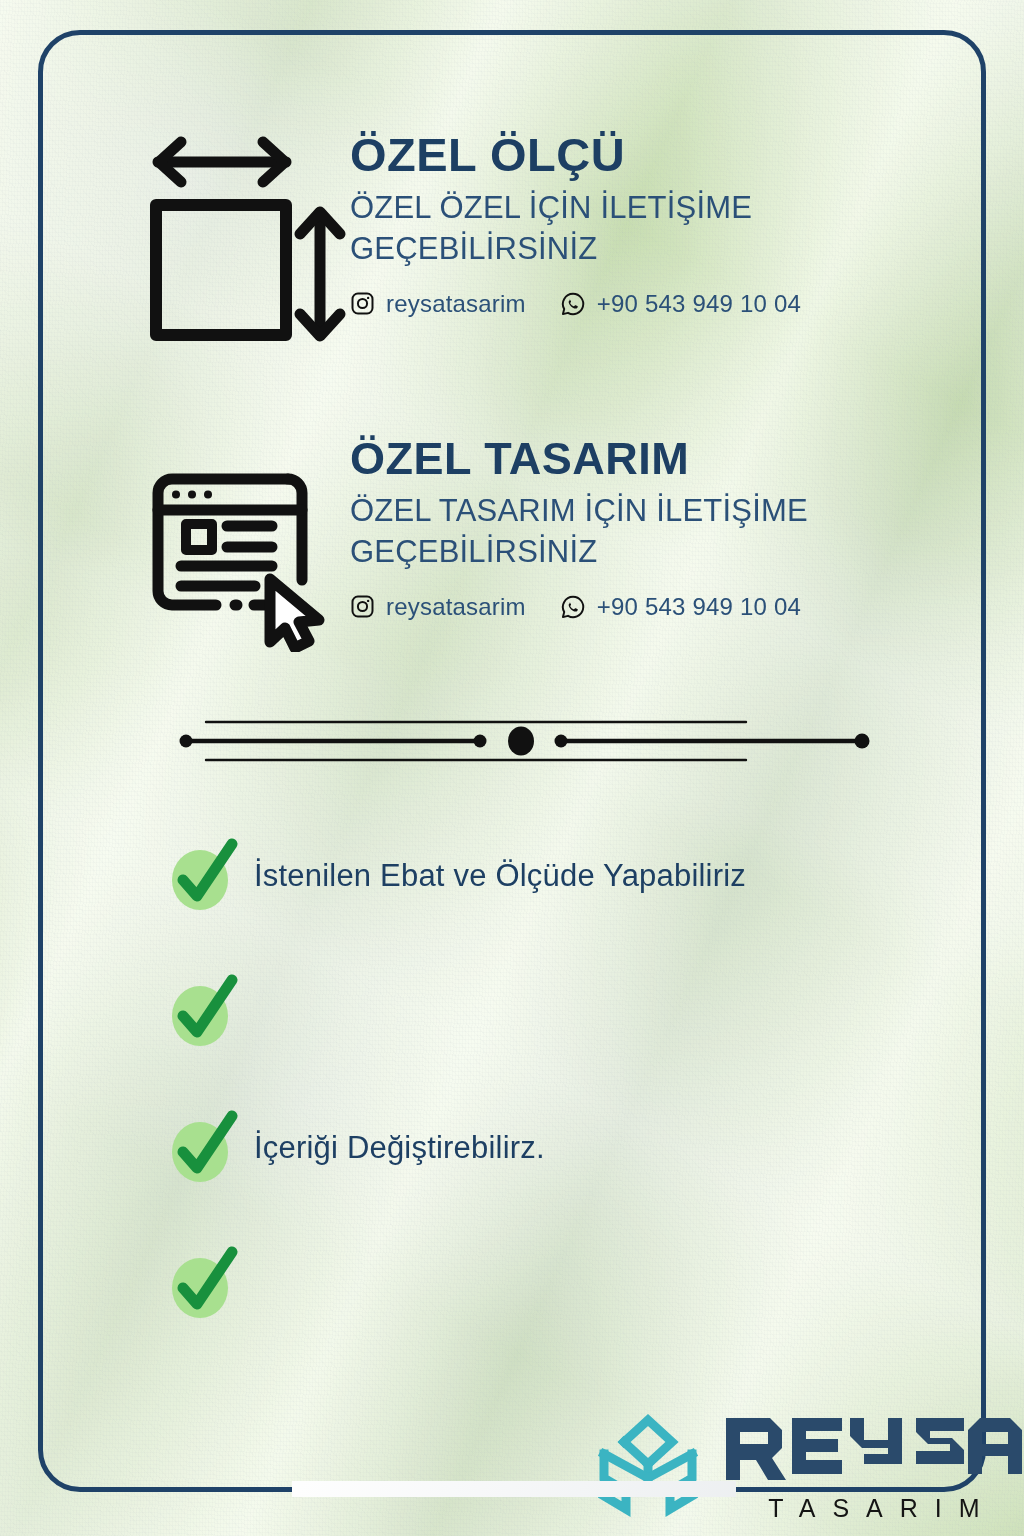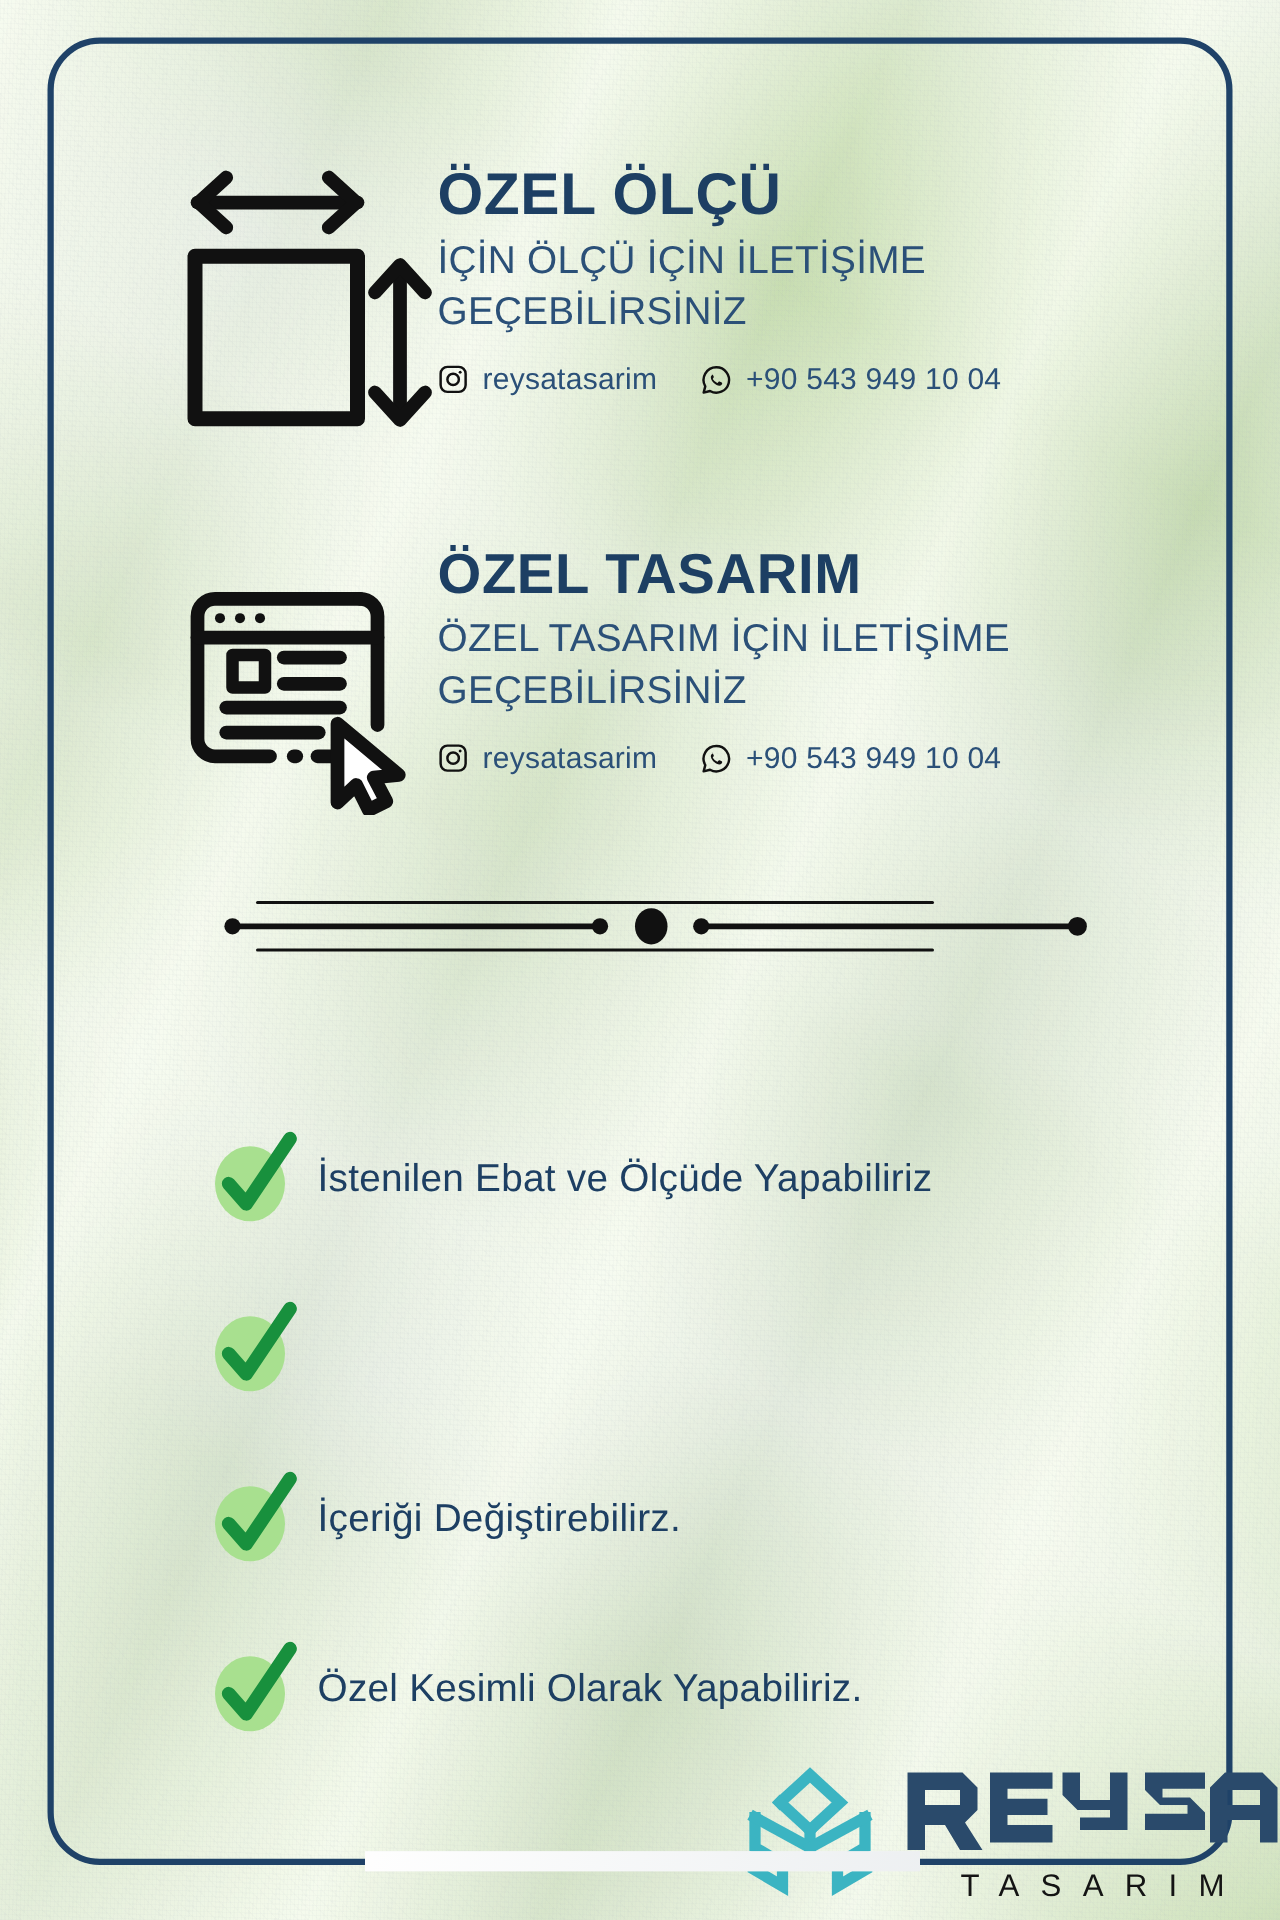--- a/index.html
+++ b/index.html
@@ -130,21 +130,21 @@
   
   .divider {
     position:absolute;
     left:178px; top:710px;
     width:692px; height:62px;
   }
 
   
   .checklist {
     position:absolute;
-    left:168px; top:875px;
+    left:168px; top:808px;
     width:760px;
   }
   .check-row {
     display:flex;
     align-items:center;
     height:136px;
   }
   .check-icon {
     flex:0 0 auto;
     width:86px;
@@ -211,21 +211,21 @@
           <rect x="22" y="72" width="130" height="130" stroke-width="12"></rect>
 
           <line x1="186" y1="80" x2="186" y2="202"></line>
           <polyline points="166,101 186,79 206,101"></polyline>
           <polyline points="166,181 186,203 206,181"></polyline>
         </svg>
       </div>
 
       <div class="svc-body">
         <div class="svc-title">ÖZEL ÖLÇÜ</div>
-        <div class="svc-sub">İÇİN ÖLÇÜ İÇİN İLETİŞİME GEÇEBİLİRSİNİZ</div>
+        <div class="svc-sub">ÖZEL ÖZEL İÇİN İLETİŞİME GEÇEBİLİRSİNİZ</div>
 
         <div class="svc-contact">
           <div class="contact-item">
             <span>
               <svg width="25" height="25" viewBox="0 0 24 24" fill="none" stroke="#111111" stroke-width="1.9">
                 <rect x="2.4" y="2.4" width="19.2" height="19.2" rx="5.2"></rect>
                 <circle cx="12" cy="12" r="4.4"></circle>
                 <circle cx="17.4" cy="6.6" r="1.15" fill="#111111" stroke="none"></circle>
               </svg>
             </span>
@@ -349,21 +349,20 @@
         <span class="check-label">İçeriği Değiştirebilirz.</span>
       </div>
 
       <div class="check-row">
         <span class="check-icon">
           <svg width="72" height="76" viewBox="0 0 72 76" fill="none">
             <ellipse cx="32" cy="42" rx="28" ry="30" fill="#a8e08f"></ellipse>
             <path d="M15 42 L29 58 L64 6" stroke="#18903d" stroke-width="11" stroke-linecap="round" stroke-linejoin="round" fill="none"></path>
           </svg>
         </span>
-        <span class="check-label">Özel Kesimli Olarak Yapabiliriz.</span>
       </div>
 
     </div>
 
     <div class="logo-wrap">
       <div class="logo-inner">
 
         <span>
           <svg width="108" height="106" viewBox="0 0 108 106" fill="none" stroke="#3bb4c2" stroke-width="9" stroke-linecap="square" stroke-linejoin="miter">
 

